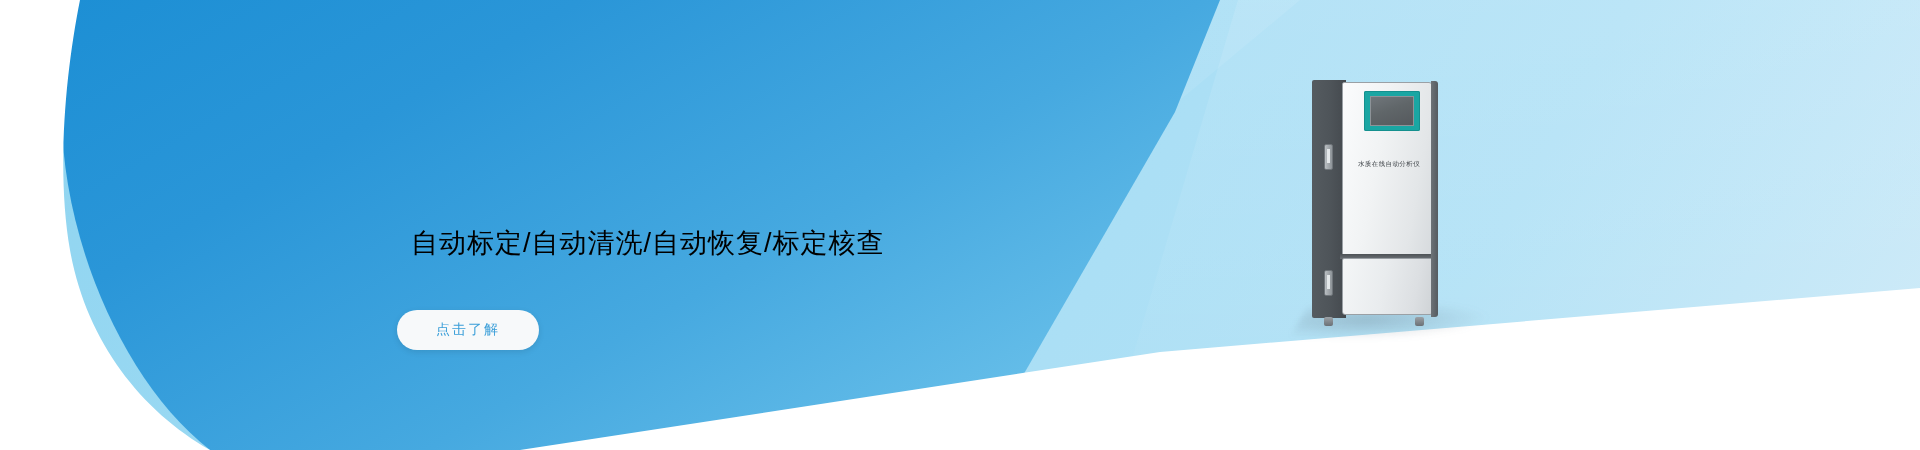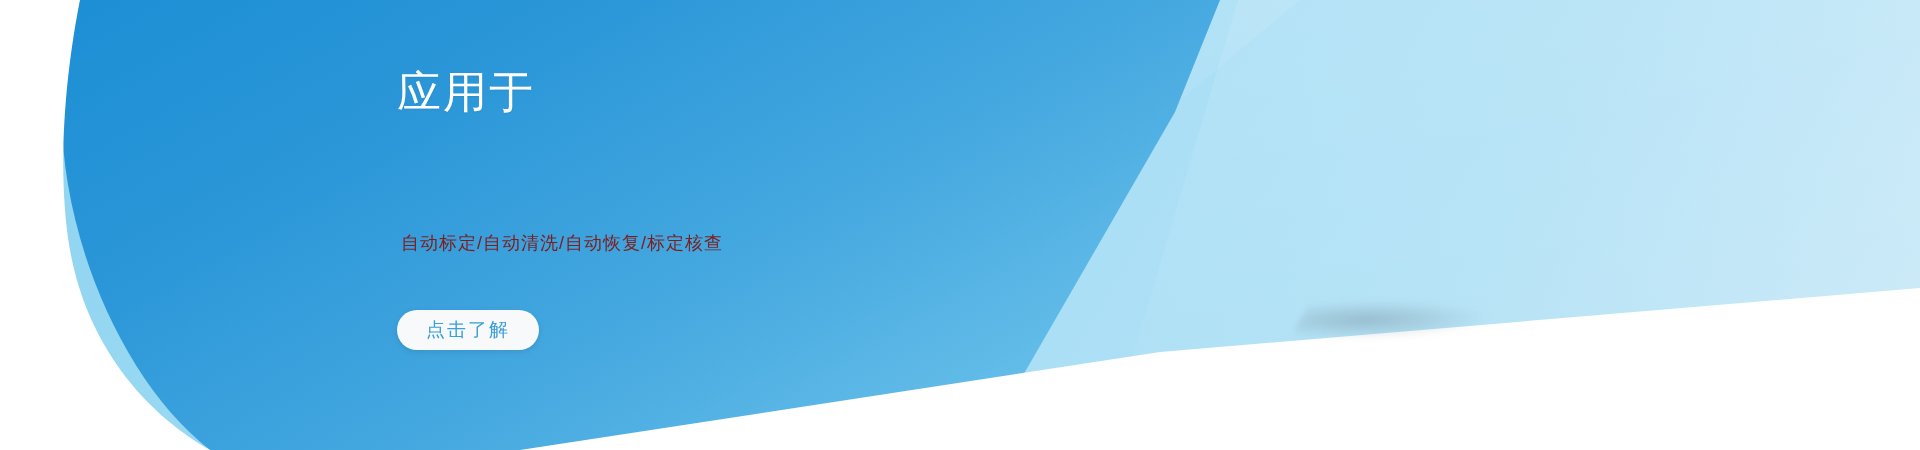--- a/index.html
+++ b/index.html
@@ -88,38 +88,38 @@
     line-height:60px;
     font-weight:400;
     letter-spacing:2px;
     white-space:nowrap;
     text-shadow:0 1px 2px rgba(0,0,0,.06);
   }
   .headline .line{ display:block; }
 
   .subtitle{
     position:absolute;
-    left:4px; top:228px;
-    color:#7f1d1d;
-    font-size:18px;
+    left:14px; top:228px;
+    color:#000000;
+    font-size:27px;
     line-height:30px;
     letter-spacing:1px;
     font-weight:400;
     white-space:nowrap;
   }
 
   .cta{
     position:absolute;
     left:0px; top:310px;
     width:142px; height:40px;
     background:#f7f9fa;
     border:none;
     border-radius:22px;
     color:#3b9fd9;
-    font-size:19px;
+    font-size:14px;
     letter-spacing:2px;
     font-family:inherit;
     cursor:pointer;
     box-shadow:0 2px 6px rgba(0,0,0,.10);
     display:flex;
     align-items:center;
     justify-content:center;
   }
 
   
@@ -247,25 +247,44 @@
 
   <div class="bg-base"></div>
   <div class="bg-light"></div>
   <div class="bg-streak"></div>
   <div class="bg-streak2"></div>
   <div class="bg-blue"></div>
   <div class="bg-blue-curve"></div>
   <div class="bg-wedge"></div>
 
   <div class="dev-shadow"></div>
+  <div class="device">
+    <div class="dev-side">
+      <div class="dev-handle h1">
+          <i></i>
+        </div>
+      <div class="dev-handle h2">
+          <i></i>
+        </div>
+    </div>
+    <div class="dev-upper"></div>
+    <div class="dev-seam"></div>
+    <div class="dev-lower"></div>
+    <div class="dev-side-r"></div>
+    <div class="dev-screen">
+      <div class="dev-screen-glass"></div>
+    </div>
+    <div class="dev-label">水质在线自动分析仪</div>
+    <div class="wheel left"></div>
+    <div class="wheel right"></div>
+  </div>
 
   <div class="content">
 
     <div class="headline">
-      <span class="line">应用于</span>
     </div>
 
     <div class="subtitle">自动标定/自动清洗/自动恢复/标定核查</div>
 
     <button class="cta">点击了解</button>
 
   </div>
 
 </div>
 

